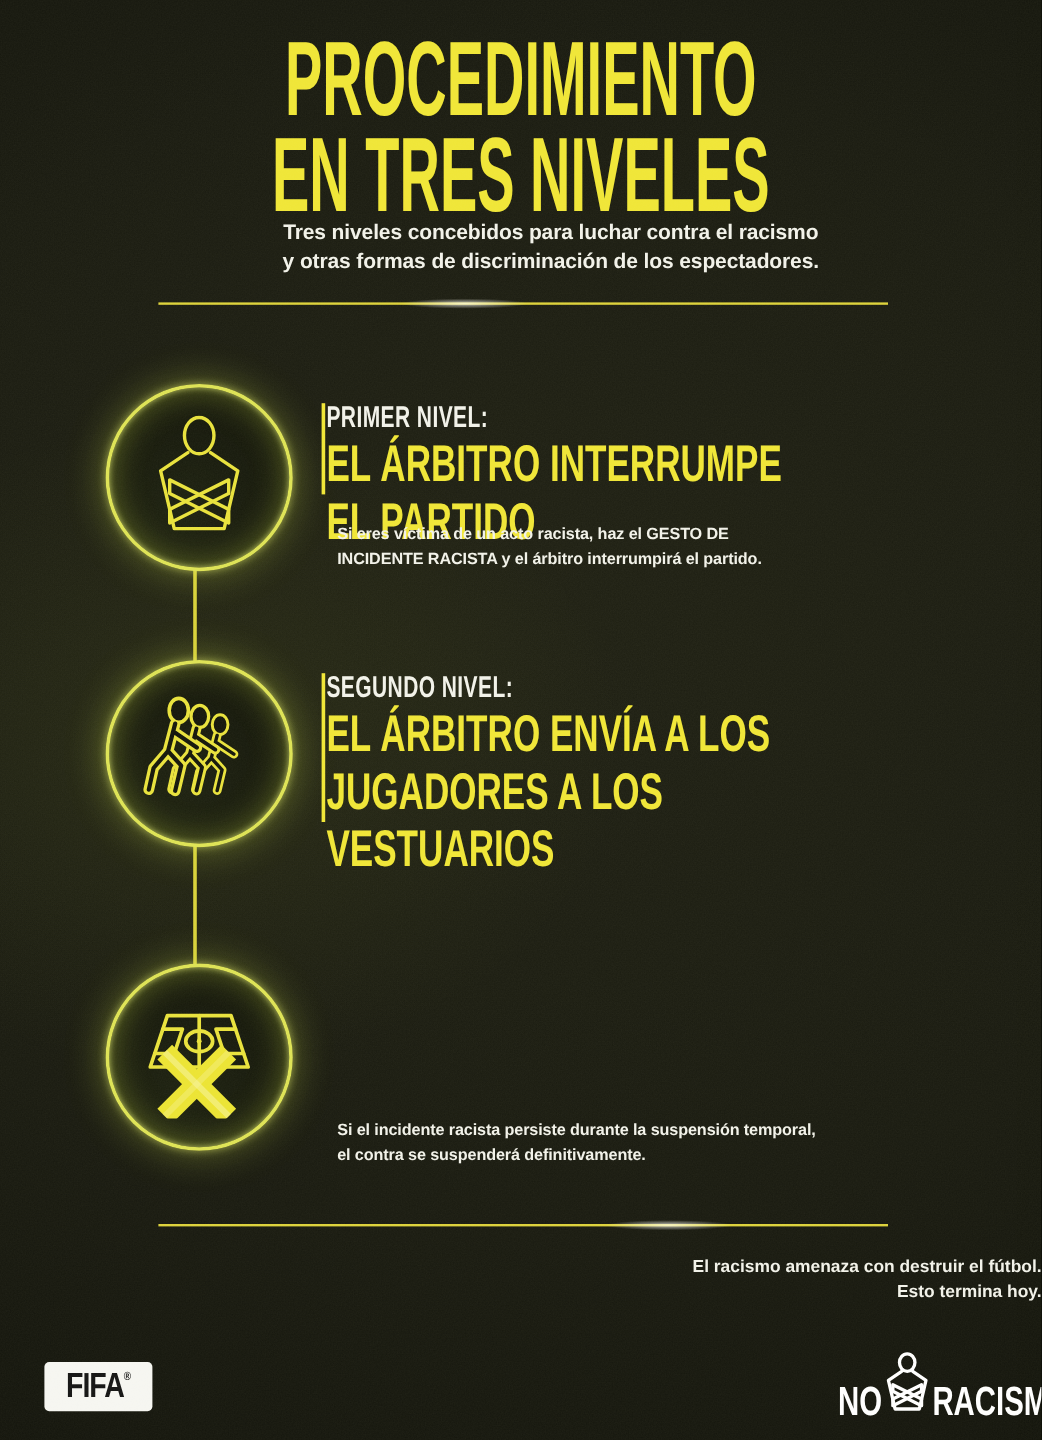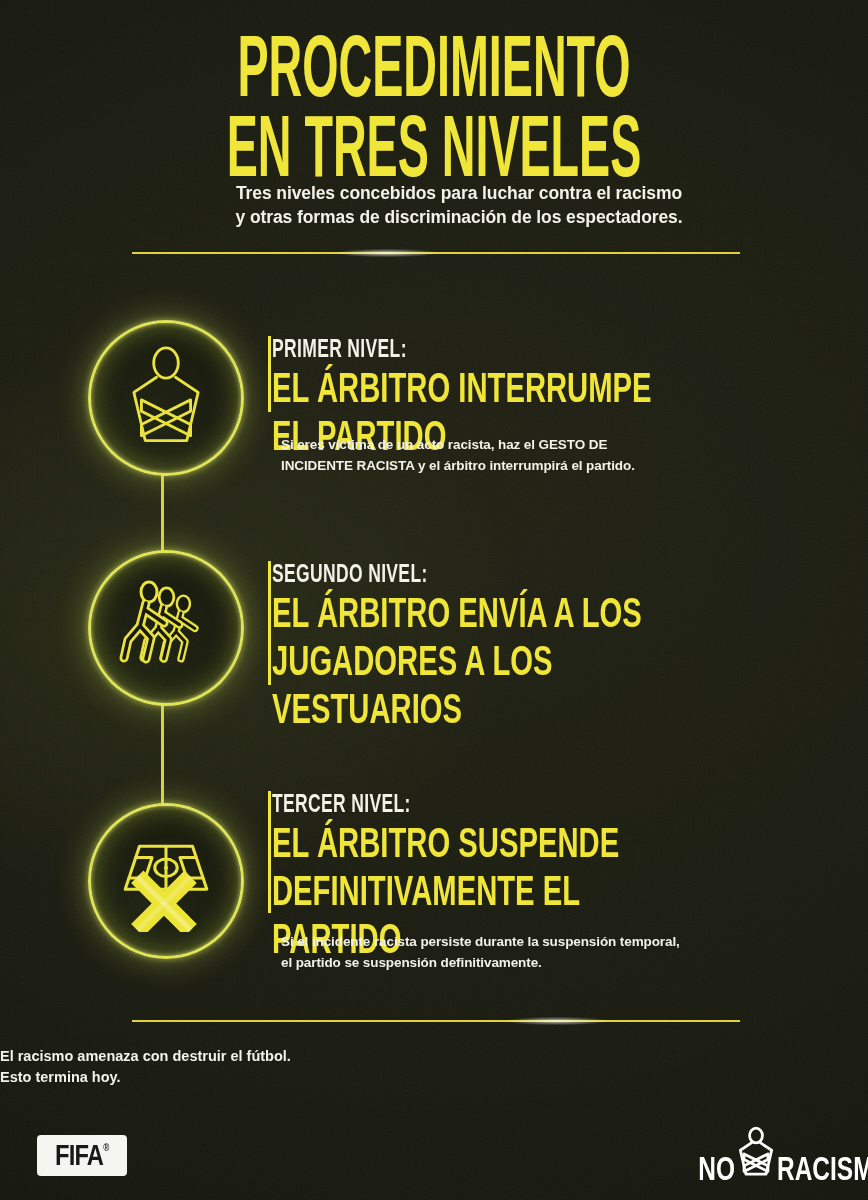--- a/index.html
+++ b/index.html
@@ -84,21 +84,21 @@
     position:absolute;left:281px;margin:0;z-index:3;
     color:var(--text-white,#f2f2ea);font-size:13.5px;font-weight:700;
     line-height:21px;letter-spacing:-0.1px;
   }
   .body-1{top:434px;}
   .body-2{top:675px;}
   .body-3{top:931px;}
 
   
   .footer-message{
-    position:absolute;top:1046px;left:0;width:100%;margin:0;text-align:left;
+    position:absolute;top:1046px;left:0;width:100%;margin:0;text-align:right;
     color:var(--text-white,#f2f2ea);font-size:14.5px;font-weight:700;line-height:21px;
   }
   .footer-cta{
     position:absolute;top:1098px;left:0;width:100%;margin:0;text-align:center;
     color:var(--accent-yellow,#f0e636);font-size:14.5px;font-weight:700;
   }
   .fifa-box{
     position:absolute;left:37px;top:1135px;width:90px;height:41px;background:#f6f6f2;
     border-radius:4px;display:flex;align-items:center;justify-content:center;
   }
@@ -185,27 +185,22 @@
       <path class="ico-line" stroke-width="2.4" d="M20.3,27 L36.3,27 L29.7,47 L13.7,47"></path>
       <path class="ico-line" stroke-width="2.4" d="M79.7,27 L63.7,27 L70.3,47 L86.3,47"></path>
       <g transform="translate(48,72)">
         <rect class="x-fill" x="-37" y="-8.5" width="74" height="17" transform="rotate(45)"></rect>
         <rect class="x-fill" x="-37" y="-8.5" width="74" height="17" transform="rotate(-45)"></rect>
         <rect x="-37" y="-2.5" width="74" height="5" transform="rotate(45)" fill="#f8f4a0" opacity="0.55"></rect>
         <rect x="-37" y="-2.5" width="74" height="5" transform="rotate(-45)" fill="#f8f4a0" opacity="0.35"></rect>
       </g>
     </svg>
   </div>
-  <div class="level-head head-3">
-    <div class="level-label">TERCER NIVEL:</div>
-    <div class="level-heading pre">EL ÁRBITRO SUSPENDE
-DEFINITIVAMENTE EL PARTIDO</div>
-  </div>
   <p class="level-body body-3 pre">Si el incidente racista persiste durante la suspensión temporal,
-el partido se suspensión definitivamente.</p>
+el contra se suspenderá definitivamente.</p>
 
   <div class="divider divider-bottom">
     <span class="flare flare-2"></span>
   </div>
   <p class="footer-message pre">El racismo amenaza con destruir el fútbol.
 Esto termina hoy.</p>
 
   <div class="fifa-box">
     <span class="fifa-text"><span>FIFA</span><sup>®</sup></span>
   </div>

